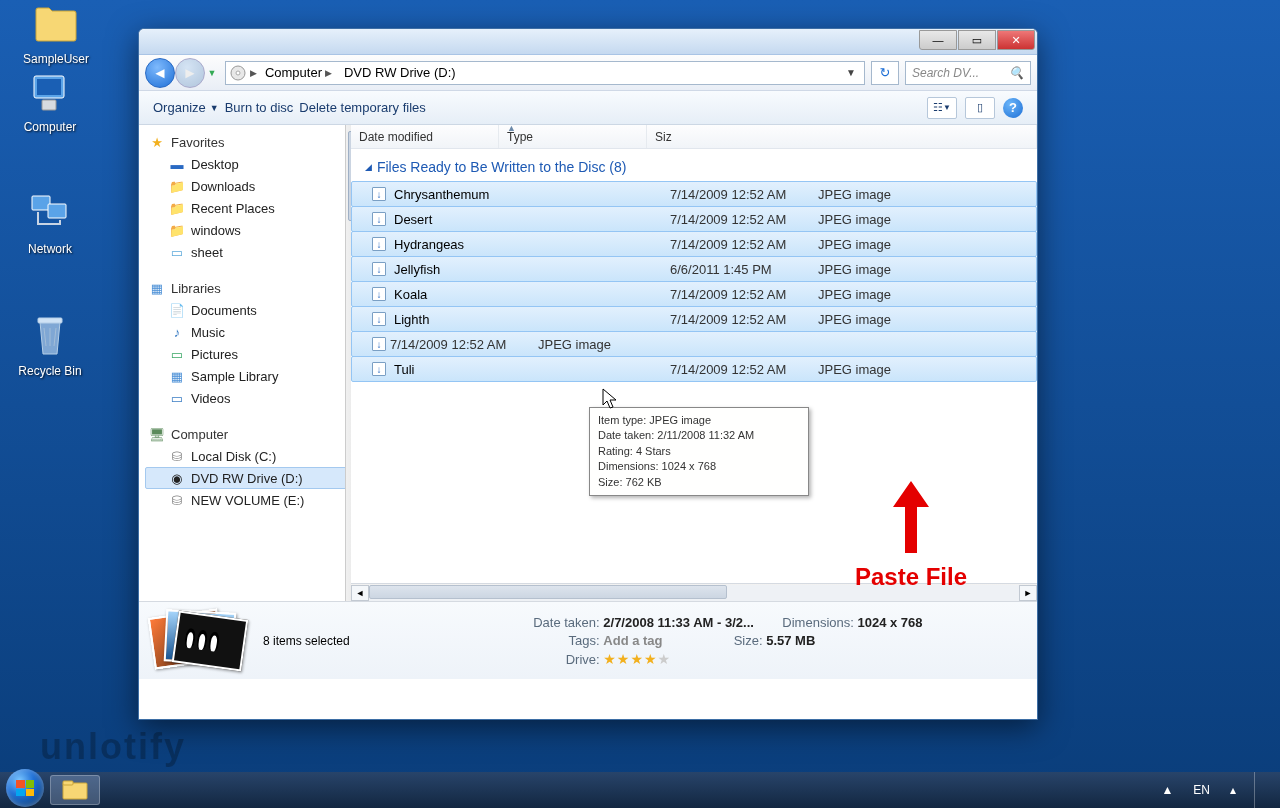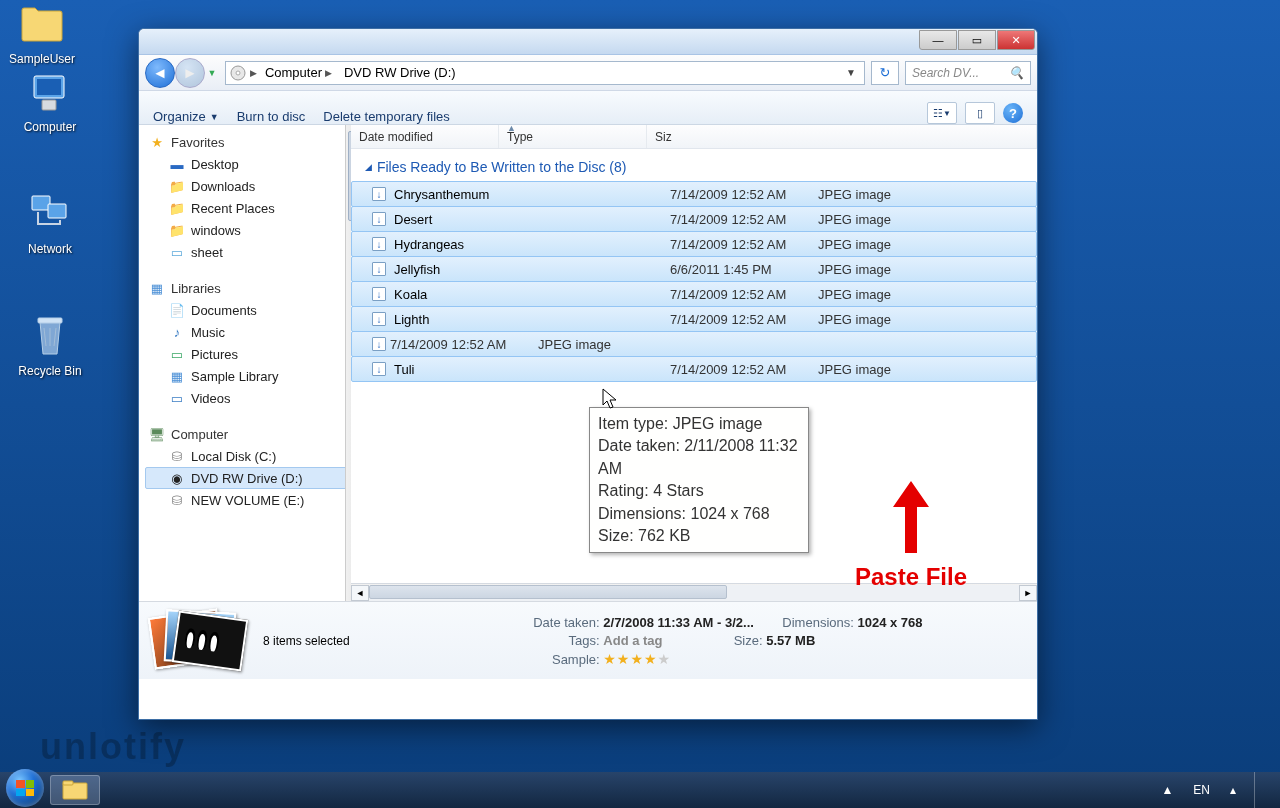--- a/index.html
+++ b/index.html
@@ -31,21 +31,21 @@
   .addr-seg { display:flex; align-items:center; gap:3px; padding:0 4px; cursor:pointer;}
   .addr-arrow { font-size:9px; color:#555;}
   .addr-dropdown { margin-left:auto; color:#444; font-size:10px; padding:0 4px;}
   .refresh-btn { width:28px; height:24px; border:1px solid #a5b8cd; background:white; display:flex;align-items:center;justify-content:center; cursor:pointer; font-size:13px; color:#1e6fd6;}
   .searchbox { width: 126px; height: 24px; border:1px solid #a5b8cd; background:white; display:flex; align-items:center; padding:0 6px; font-size:12px; color:#888; font-style:italic; gap:4px;}
   
   .menubar { height: 24px; display:flex; align-items:center; gap:2px; padding: 0 4px; background:#f4f6fb; border-bottom:1px solid #d9e0eb; font-size:13px;}
   .menu-item { padding: 2px 8px; cursor:pointer;}
   .menu-item u { text-decoration: underline; }
   
-  .toolbar { height: 34px; display:flex; align-items:flex-end; gap:18px; padding: 0 14px; background: linear-gradient(#f8fbfe,#e6eef7); border-bottom:1px solid #ccd7e4; font-size:13px; color:#1a3c6e;}
+  .toolbar { height: 34px; display:flex; align-items:center; gap:6px; padding: 0 14px; background: linear-gradient(#f8fbfe,#e6eef7); border-bottom:1px solid #ccd7e4; font-size:13px; color:#1a3c6e;}
   .tool-item { cursor:pointer; display:flex; align-items:center; gap:4px;}
   .tool-right { margin-left:auto; display:flex; align-items:center; gap:8px;}
   .view-icon { width:30px; height:22px; border:1px solid #b6c7da; background:#fff; display:flex; align-items:center; justify-content:center; font-size:11px; cursor:pointer; border-radius:2px;}
   .help-icon { width:20px; height:20px; border-radius:50%; background: radial-gradient(circle at 35% 30%, #6ab5f9,#1e6fd6); color:white; display:flex;align-items:center;justify-content:center; font-size:13px; font-weight:bold; cursor:pointer;}
   
   .body-area { display:flex; height: 476px; position:relative;}
   .sidebar { width: 212px; background:#fff; overflow-y:auto; padding: 6px 0 6px 6px; font-size:13px; border-right:1px solid #e0e5ec;}
   .side-scroll { position:absolute; left:206px; top:0; width:16px; height:100%; background: linear-gradient(to right,#f0f0f0,#e4e4e4); border-left:1px solid #ccc;}
   .side-thumb { position:absolute; top:6px; left:2px; width:12px; height:90px; background: linear-gradient(to right,#cfd8e4,#b2bfd0); border:1px solid #9fb0c6; border-radius:2px;}
   .side-group { margin-bottom: 14px;}
@@ -73,21 +73,21 @@
   .fr-name { width:280px; padding-left:4px;}
   .fr-date { width:148px; color:#333;}
   .fr-type { width:140px; color:#333;}
   
   .hscroll { height:18px; background: linear-gradient(#f2f2f2,#e5e5e5); display:flex; align-items:center; border-top:1px solid #d5dae1;}
   .hs-btn { width:18px; height:16px; border:1px solid #c2c9d2; background:#f4f7fa; font-size:9px; display:flex; align-items:center; justify-content:center;}
   .hs-track { flex:1; height:16px; position:relative; background:#eef1f5;}
   .hs-thumb { position:absolute; left:0; top:0; width:55%; height:14px; background: linear-gradient(#dde4ed,#ccd6e2); border:1px solid #b5c0ce; border-radius:2px;}
   
   
-  .tooltip { position:absolute; left: 450px; top: 378px; width: 220px; background:#fffffe; border:1px solid #888; box-shadow: 2px 2px 4px rgba(0,0,0,0.3); padding: 5px 8px; font-size:16px; color:#333; z-index: 100; line-height:1.4;}
+  .tooltip { position:absolute; left: 450px; top: 378px; width: 220px; background:#fffffe; border:1px solid #888; box-shadow: 2px 2px 4px rgba(0,0,0,0.3); padding: 5px 8px; font-size:11px; color:#333; z-index: 100; line-height:1.4;}
 
   
   .cursor { position:absolute; left:462px; top:358px; z-index:200; font-size:20px; color:#000; pointer-events:none;}
   
   .details-pane { height:78px; border-top:1px solid #d5dae1; background: linear-gradient(#f7fafd,#eef3f9); display:flex; align-items:center; padding:6px 12px; gap:16px; font-size:13px;}
   .thumb-stack { width:96px; height:64px; position:relative;}
   .thumb { position:absolute; width:70px; height:52px; border:2px solid #fff; box-shadow:1px 1px 3px rgba(0,0,0,0.4); background: linear-gradient(135deg, #ff7b39, #3b1d0a);}
   .thumb.t1 { left:0; top:4px; transform:rotate(-8deg);}
   .thumb.t2 { left:14px; top:2px; background: linear-gradient(#a5d4fa,#1a5693); transform:rotate(3deg);}
   .thumb.t3 { left:24px; top:6px; background: #111; transform:rotate(8deg);}
@@ -113,21 +113,21 @@
   .task-item { width:50px; height:30px; border:1px solid rgba(255,255,255,0.25); border-radius:3px; margin-left:6px; background: rgba(200,220,255,0.25); display:flex; align-items:center; justify-content:center; cursor:pointer;}
   .tray { margin-left:auto; display:flex; align-items:center; gap:8px; color:white; font-size:12px; padding-right:8px;}
   .tray-item { padding:2px 6px; cursor:pointer;}
   .show-desktop { width:12px; height:36px; border-left:1px solid rgba(255,255,255,0.3); margin-left:4px;}
   
   svg { display:block;}
 </style>
 </head>
 <body>
 
-<div class="desktop-icon" style="left:2px; top:0px;">
+<div class="desktop-icon" style="left:16px; top:0px;">
   <div class="icon-img">
     <svg width="44" height="38" viewBox="0 0 44 38">
         <path d="M2 10 L2 34 Q2 36 4 36 L40 36 Q42 36 42 34 L42 8 Q42 6 40 6 L18 6 L15 3 L4 3 Q2 3 2 5 Z" fill="#f7d774" stroke="#caa538"></path>
       </svg>
   </div>
   <div class="desktop-icon-label">SampleUser</div>
 </div>
 <div class="desktop-icon" style="left:10px; top:68px;">
   <div class="icon-img">
     <svg width="44" height="40">
@@ -416,21 +416,21 @@
     <div class="detail-text" style="flex:2;">
       <div class="dt-row">
         <span><span class="dt-label">Date taken:</span> <span class="dt-val">2/7/2008 11:33 AM - 3/2...</span></span>
         <span><span class="dt-label">Dimensions:</span> <span class="dt-val">1024 x 768</span></span>
       </div>
       <div class="dt-row">
         <span><span class="dt-label">Tags:</span> <span class="dt-val" style="color:#888;">Add a tag</span></span>
         <span><span class="dt-label">Size:</span> <span class="dt-val">5.57 MB</span></span>
       </div>
       <div class="dt-row">
-        <span><span class="dt-label">Sample:</span> <span><span class="star">★</span><span class="star">★</span><span class="star">★</span><span class="star">★</span><span class="star empty">★</span></span></span>
+        <span><span class="dt-label">Drive:</span> <span><span class="star">★</span><span class="star">★</span><span class="star">★</span><span class="star">★</span><span class="star empty">★</span></span></span>
       </div>
     </div>
   </div>
 </div>
 
 <div class="taskbar">
   <div class="start-orb">
     <div class="win-flag">
         <span></span>
         <span></span>

